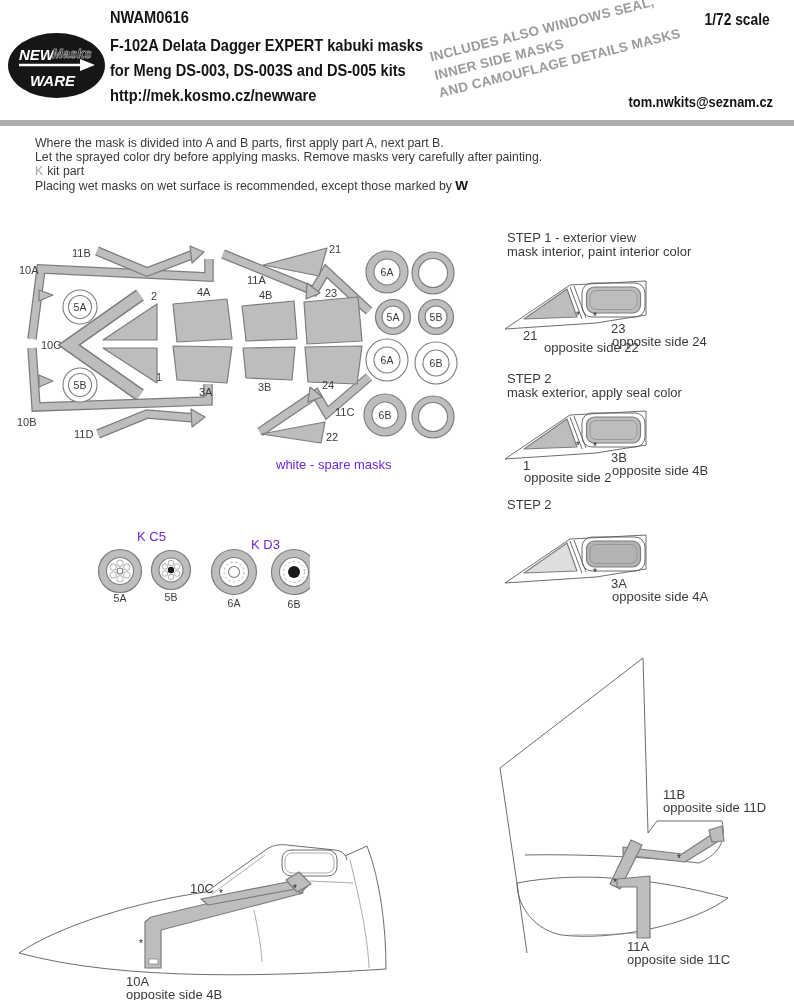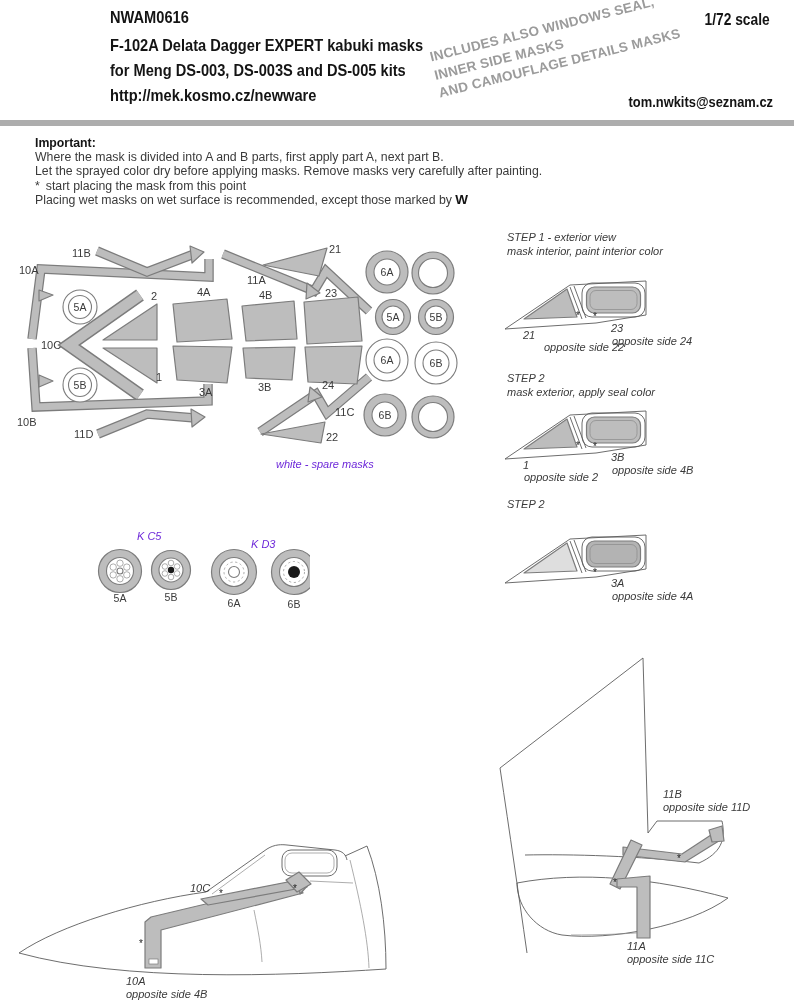--- a/index.html
+++ b/index.html
@@ -19,21 +19,21 @@
 
   #rule{position:absolute;left:0;top:120px;width:794px;height:6px;background:#adadad;}
 
   #important{position:absolute;left:35px;top:136px;font-size:12.3px;
         line-height:14.2px;color:#3a3a3a;white-space:nowrap;}
   #important .head{font-weight:bold;color:#141414;}
   .kmark{color:#a6a6a6;margin-right:4px;}
   .smark{margin-right:6px;}
   .wmark{font-weight:bold;color:#141414;font-size:13.5px;}
 
-  .lbl{position:absolute;font-size:11px;color:#3a3a3a;white-space:nowrap;line-height:13px;font-style:italic;}
+  .lbl{position:absolute;font-size:13px;color:#3a3a3a;white-space:nowrap;line-height:13px;}
   .lbl.gray{color:#6d28d9;}
 
   svg{position:absolute;}
   .mask{fill:#bdbdbd;stroke:#7c7c7c;stroke-width:1.2;stroke-linejoin:round;}
   .mask3{fill:#b3b3b3;stroke:#7c7c7c;stroke-width:1.2;stroke-linejoin:round;}
   .maskl{fill:#dedede;stroke:#7c7c7c;stroke-width:1.2;stroke-linejoin:round;}
   .ringw{fill:#fff;stroke:#7c7c7c;stroke-width:1.1;}
   .strip-o{fill:none;stroke:#7c7c7c;stroke-width:9.5;}
   .strip-i{fill:none;stroke:#bdbdbd;stroke-width:7;}
   .strip-o.wide{stroke-width:13.5;}
@@ -42,42 +42,50 @@
   .outline2{fill:none;stroke:#8a8a8a;stroke-width:.7;}
   .slabel{font-size:11px;fill:#3a3a3a;}
   .clabel{font-size:10.5px;fill:#3a3a3a;text-anchor:middle;}
   .ast{font-size:10px;fill:#1a1a1a;}
 </style>
 </head>
 <body>
 
 <div id="page">
 
+  <div id="logo">
+    <svg width="97" height="65" viewBox="0 0 97 65" style="left:0;top:0">
+      <text x="11" y="27" font-size="15" font-weight="bold" font-style="italic" fill="#ffffff">NEW</text>
+      <text x="44" y="25" font-size="13" font-weight="bold" font-style="italic" fill="#161616" stroke="#9a9a9a" stroke-width="0.8">Masks</text>
+      <line x1="11" y1="32" x2="72" y2="32" stroke="#ffffff" stroke-width="2.6"></line>
+      <polygon points="72,26 87,32 72,38" fill="#ffffff"></polygon>
+      <text x="22" y="53" font-size="15" font-weight="bold" font-style="italic" fill="#ffffff">WARE</text>
+    </svg>
+  </div>
 
   <div class="hdr cond" style="left:110px;top:8px;font-size:17px">NWAM0616</div>
   <div class="hdr cond" style="left:110px;top:36px;font-size:17px">F-102A Delata Dagger EXPERT kabuki masks</div>
   <div class="hdr cond" style="left:110px;top:61px;font-size:17px">for Meng DS-003, DS-003S and DS-005 kits</div>
   <div class="hdr cond" style="left:110px;top:86px;font-size:17px">http://mek.kosmo.cz/newware</div>
 
   <div id="incl-note">
     <div>INCLUDES ALSO WINDOWS SEAL,</div>
     <div>INNER SIDE MASKS</div>
     <div>AND CAMOUFLAGE DETAILS MASKS</div>
   </div>
 
   <div class="hdr cond-r" style="right:24px;top:11px;font-size:16px">1/72 scale</div>
   <div class="hdr cond-r" style="right:21px;top:93px;font-size:15px">tom.nwkits@seznam.cz</div>
 
   <div id="rule"></div>
 
   <div id="important">
-    <div class="head">Important:</div>
     <div>Where the mask is divided into A and B parts, first apply part A, next part B.</div>
     <div>Let the sprayed color dry before applying masks. Remove masks very carefully after painting.</div>
-    <div><span class="smark">*</span><span>start placing the mask from this point</span></div>
+    <div><span class="kmark">K</span><span>kit part</span></div>
     <div><span>Placing wet masks on wet surface is recommended, except those marked by </span><span class="wmark">W</span></div>
   </div>
 
   <svg style="left:5px;top:238px" width="470" height="255" viewBox="0 0 470 255">
 
     <g>
       <path class="strip-o" d="M27,101 L36,31 L204,39 L204,21"></path>
       <path class="strip-i" d="M27,101 L36,31 L204,39 L204,21"></path>
       <polygon class="mask" points="34,52 48,57 34,63"></polygon>
     </g>

